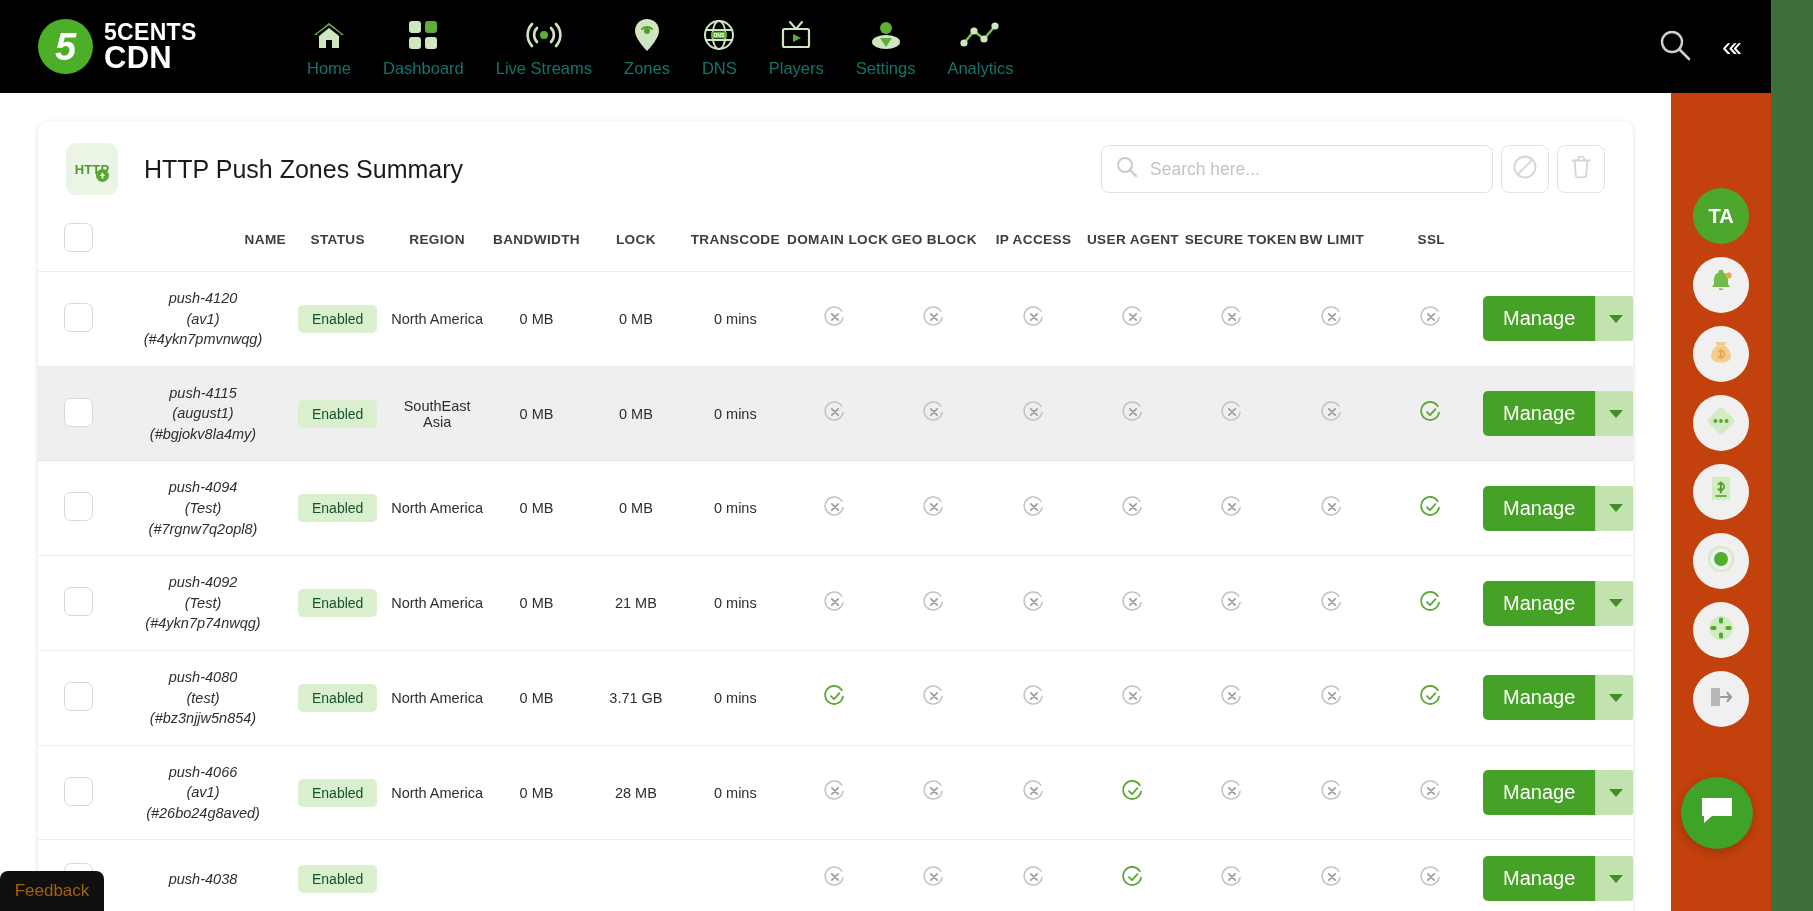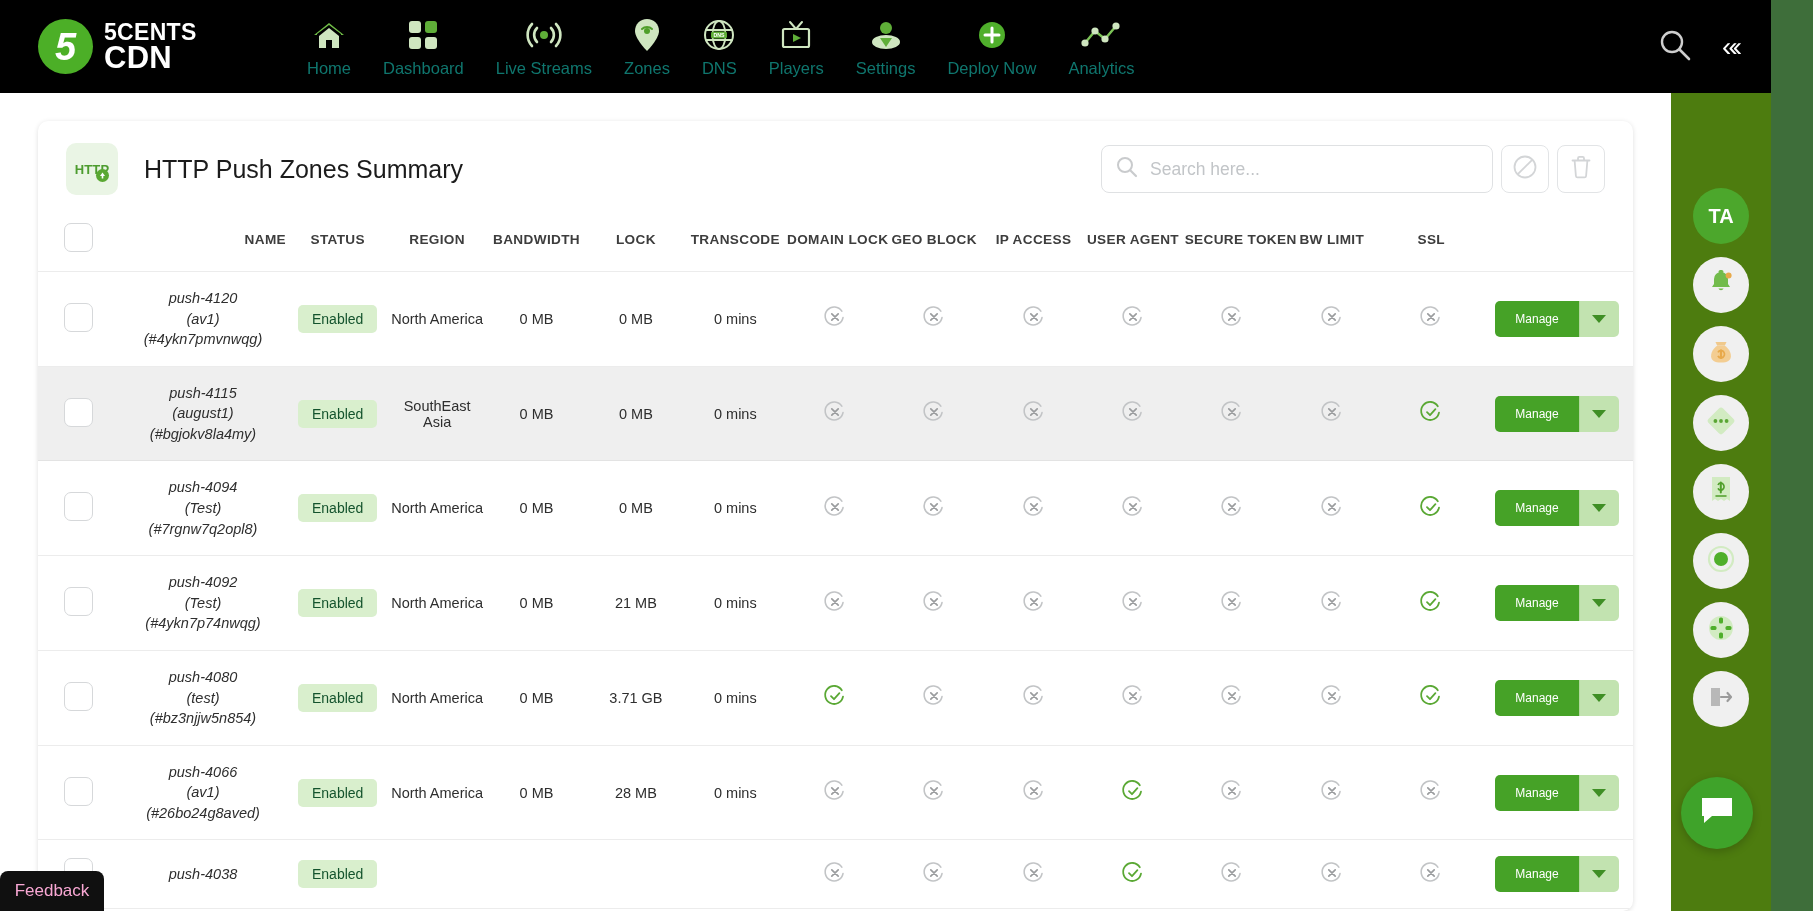--- a/index.html
+++ b/index.html
@@ -96,36 +96,36 @@
   .cbox {
     width:29px; height:29px; border:1px solid #d6d8da; border-radius:7px; background:#fff;
     display:inline-block; cursor:pointer;
   }
   .badge-enabled {
     display:inline-block; background:#d9efcd; color:#14532d; font-size:14px;
     padding:6px 14px; border-radius:5px; font-weight:400;
   }
   .manage-wrap { display:inline-flex; align-items:stretch; border-radius:5px; overflow:hidden; }
   .manage-btn {
-    background:#46a227; color:#fff; font-size:12px; padding:11px 20px; border:0; cursor:pointer;
+    background:#46a227; color:#fff; font-size:20px; padding:11px 20px; border:0; cursor:pointer;
     font-family:"Liberation Sans", sans-serif; font-weight:400;
   }
   .manage-caret {
     background:#c2e3b0; width:40px; display:flex; align-items:center; justify-content:center;
     cursor:pointer; border-left:1px solid #b2d99e;
   }
   .manage-caret i {
     display:block; width:0; height:0; border-left:7px solid transparent;
     border-right:7px solid transparent; border-top:8px solid #3f8f25;
   }
 
   
   .rail {
     position:absolute; right:42px; top:93px; width:100px; height:818px;
-    background:#4d7c0f; display:flex; flex-direction:column; align-items:center;
+    background:#c2410c; display:flex; flex-direction:column; align-items:center;
     padding-top:95px; gap:13px; z-index:5;
   }
   .rail-btn {
     width:56px; height:56px; border-radius:50%; background:#f0f0f0;
     display:flex; align-items:center; justify-content:center; cursor:pointer; position:relative;
     flex:0 0 auto;
   }
   .rail-avatar {
     width:56px; height:56px; border-radius:50%; background:#4ca72c; color:#fff;
     display:flex; align-items:center; justify-content:center; font-size:20px; font-weight:700;
@@ -134,21 +134,21 @@
   .rail-strip { position:absolute; right:0; top:0; width:42px; height:911px; background:#3e6e3a; }
   .chat-fab {
     position:absolute; right:60px; bottom:62px; width:72px; height:72px; border-radius:50%;
     background:#3fa32a; display:flex; align-items:center; justify-content:center; cursor:pointer;
     box-shadow:0 3px 10px rgba(0,0,0,.2); z-index:7;
   }
 
   
   .feedback {
     position:absolute; left:0; bottom:0; width:104px; height:40px;
-    background:#101010; color:#f9a8d4; border-radius:8px 8px 0 0;
+    background:#101010; color:#a16207; border-radius:8px 8px 0 0;
     display:flex; align-items:center; justify-content:center; font-size:17px; cursor:pointer; z-index:9;
   }
 </style>
 </head>
 <body>
 
 <div class="screen">
 
   <div class="topnav">
     <div class="brand">
@@ -236,29 +236,20 @@
         <span class="ico">
           <svg width="34" height="30" viewBox="0 0 34 30">
             <circle cx="17" cy="8" r="6" fill="#5fae38"></circle>
             <path d="M3 22 a14 7 0 0 1 28 0 a14 7 0 0 1 -28 0 Z" fill="#cfe6c0"></path>
             <path d="M11 18 L17 27 L23 18 Z" fill="#5fae38"></path>
           </svg>
         </span>
         <span class="lbl">Settings</span>
       </div>
 
-      <div class="navitem">
-        <span class="ico">
-          <svg width="30" height="30" viewBox="0 0 30 30">
-            <circle cx="15" cy="15" r="13" fill="#4faf2b"></circle>
-            <path d="M15 8 V22 M8 15 H22" stroke="#fff" stroke-width="3" stroke-linecap="round"></path>
-          </svg>
-        </span>
-        <span class="lbl">Deploy Now</span>
-      </div>
 
       <div class="navitem">
         <span class="ico">
           <svg width="40" height="28" viewBox="0 0 40 28">
             <path d="M4 22 L14 10 L24 18 L35 5" stroke="#7cc357" stroke-width="2.4" fill="none" stroke-linecap="round"></path>
             <circle cx="4" cy="22" r="3.6" fill="#cfe6c0"></circle>
             <circle cx="14" cy="10" r="3.6" fill="#cfe6c0"></circle>
             <circle cx="24" cy="18" r="3.6" fill="#cfe6c0"></circle>
             <circle cx="35" cy="5" r="3.6" fill="#cfe6c0"></circle>
           </svg>

